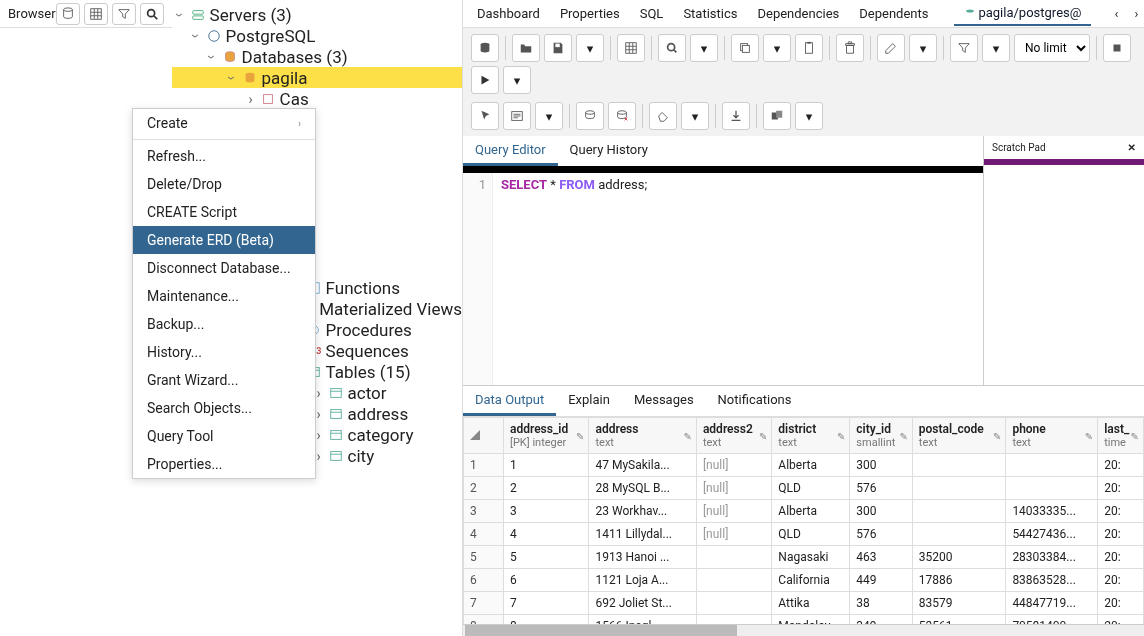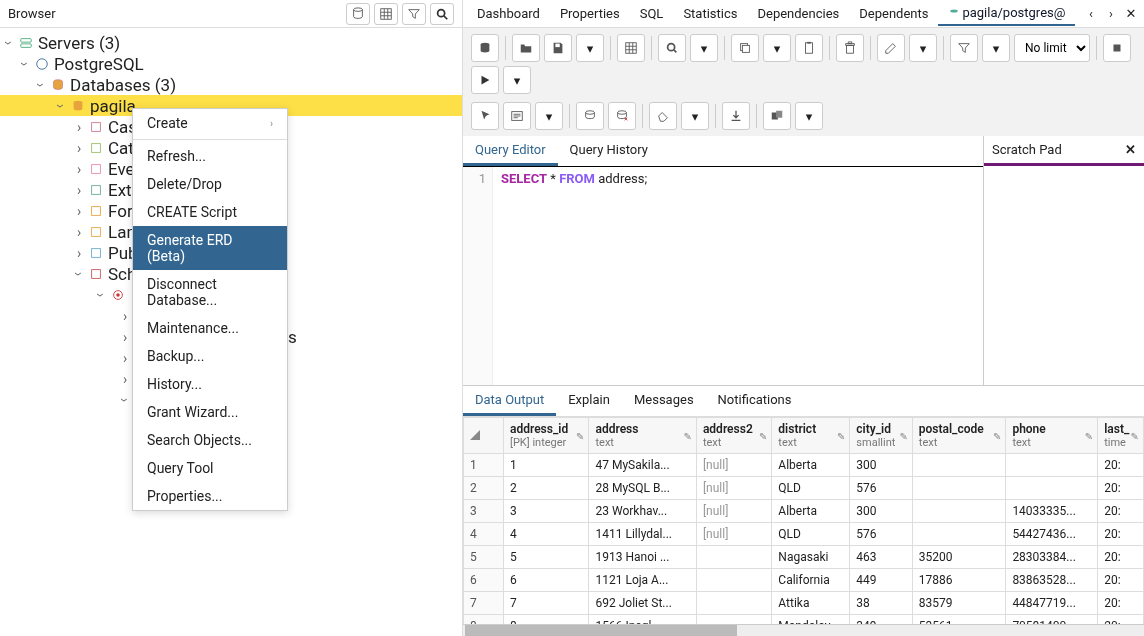--- a/index.html
+++ b/index.html
@@ -1,68 +1,68 @@
 <!DOCTYPE html>
 <html><head>
 <meta charset="utf-8">
 <style>
 * { margin: 0; padding: 0; box-sizing: border-box; font-family: -apple-system, BlinkMacSystemFont, "Segoe UI", Roboto, sans-serif; }
 body { font-size: 13px; color: #222; background: #fff; overflow: hidden; width: 1144px; height: 636px; position: relative; }
 .app { display: flex; height: 100%; }
-.left-panel { width: 463px; border-right: 1px solid #ddd; display: flex; flex-direction: column; }
+.left-panel { width: 463px; border-right: 1px solid #ddd; display: flex; }
 .browser-header { display: flex; align-items: center; justify-content: space-between; padding: 4px 8px; border-bottom: 1px solid #ddd; height: 28px; }
 .browser-title { font-size: 13px; }
 .browser-tools { display: flex; gap: 4px; }
 .tool-btn { width: 24px; height: 22px; border: 1px solid #ccc; background: #fff; border-radius: 3px; display: flex; align-items: center; justify-content: center; cursor: pointer; }
 .tool-btn svg { width: 14px; height: 14px; }
 .tree { flex: 1; overflow-y: auto; padding: 4px 0; }
 .tree-item { display: flex; align-items: center; height: 21px; cursor: pointer; white-space: nowrap; }
 .tree-item.selected { background: #fde047; }
 .tree-toggle { width: 14px; display: inline-flex; justify-content: center; font-size: 10px; color: #666; }
 .tree-icon { width: 16px; height: 16px; margin: 0 4px 0 2px; display: inline-flex; align-items: center; justify-content: center; }
 .tree-icon svg { width: 14px; height: 14px; }
 .tree-label { font-size: 17px; }
 .ind-0 { padding-left: 2px; }
 .ind-1 { padding-left: 18px; }
 .ind-2 { padding-left: 34px; }
 .ind-3 { padding-left: 54px; }
 .ind-4 { padding-left: 72px; }
 .ind-5 { padding-left: 94px; }
 .ind-6 { padding-left: 118px; }
 .ind-7 { padding-left: 140px; }
-.context-menu { position: absolute; left: 132px; top: 108px; width: 156px; background: #fff; border: 1px solid #ccc; box-shadow: 0 2px 8px rgba(0,0,0,0.15); z-index: 100; }
+.context-menu { position: absolute; left: 132px; top: 108px; width: 184px; background: #fff; border: 1px solid #ccc; box-shadow: 0 2px 8px rgba(0,0,0,0.15); z-index: 100; }
 .ctx-item { display: flex; align-items: center; justify-content: space-between; padding: 6px 14px; font-size: 14px; cursor: pointer; }
 .ctx-item.highlighted { background: #326690; color: #fff; }
 .ctx-sep { height: 1px; background: #ddd; margin: 2px 0; }
 .ctx-arrow { font-size: 10px; color: #888; }
 .right-panel { flex: 1; display: flex; flex-direction: column; overflow: hidden; }
-.tabs-bar { display: flex; align-items: center; border-bottom: 1px solid #ddd; height: 28px; padding: 0 4px; gap: 0; }
+.tabs-bar { display: flex; align-items: center; border-bottom: 1px solid #ddd; height: 28px; padding: 0 4px; gap: 16px; }
 .tab { padding: 4px 10px; font-size: 13px; cursor: pointer; white-space: nowrap; }
 .tab.active { color: #0f172a; border-bottom: 2px solid #326690; }
 .tab-icon { display: inline-flex; vertical-align: middle; margin-right: 2px; }
 .nav-btns { display: flex; gap: 2px; margin-left: auto; }
 .nav-btn { width: 18px; height: 18px; display: flex; align-items: center; justify-content: center; cursor: pointer; }
 .toolbar { display: flex; align-items: center; padding: 6px 8px; gap: 4px; background: #f2f2f2; flex-wrap: wrap; }
 .tb-btn { min-width: 28px; height: 28px; border: 1px solid #ccc; background: #fff; border-radius: 3px; display: flex; align-items: center; justify-content: center; cursor: pointer; padding: 0 4px; }
 .tb-btn svg { width: 14px; height: 14px; }
 .tb-dd { width: 18px; }
 .tb-sep { width: 1px; height: 24px; background: #ccc; margin: 0 2px; }
 .tb-select { height: 28px; border: 1px solid #ccc; border-radius: 3px; background: #fff; padding: 0 6px; font-size: 12px; }
 .editor-area { display: flex; height: 250px; border-bottom: 1px solid #ccc; }
 .editor-main { flex: 1; display: flex; flex-direction: column; border-right: 1px solid #ccc; }
-.editor-tabs { display: flex; border-bottom: 1px solid #000000; }
+.editor-tabs { display: flex; border-bottom: 7px solid #000000; }
 .editor-tab { padding: 6px 12px; font-size: 13px; cursor: pointer; }
 .editor-tab.active { color: #326690; border-bottom: 3px solid #326690; }
 .code-pane { flex: 1; display: flex; font-family: "Menlo", "Consolas", monospace; font-size: 13px; }
 .gutter { width: 30px; text-align: right; padding: 4px 6px 0 0; color: #999; background: #fafafa; border-right: 1px solid #eee; }
 .code { padding: 4px 8px; }
 .kw1 { color: #a626a4; font-weight: bold; }
 .kw2 { color: #8b5cf6; font-weight: bold; }
 .scratch { width: 160px; display: flex; flex-direction: column; }
-.scratch-head { display: flex; justify-content: space-between; align-items: flex-start; padding: 6px 8px; border-bottom: 3px solid #701a75; font-size: 13px; }
+.scratch-head { display: flex; justify-content: space-between; align-items: flex-start; padding: 6px 8px; border-bottom: 6px solid #701a75; font-size: 10px; }
 .output-tabs { display: flex; border-bottom: 1px solid #ddd; }
 .output-tab { padding: 6px 12px; font-size: 13px; cursor: pointer; }
 .output-tab.active { color: #326690; border-bottom: 3px solid #326690; }
 .grid-wrap { flex: 1; overflow: auto; }
 .grid { border-collapse: collapse; width: 100%; font-size: 12px; }
 .grid th, .grid td { border: 1px solid #ddd; padding: 4px 6px; text-align: left; white-space: nowrap; }
 .grid th { background: #f7f7f7; font-weight: normal; position: relative; }
 .col-head { display: flex; flex-direction: column; }
 .col-name { font-weight: 600; font-size: 12px; }
 .col-type { font-size: 11px; color: #777; }

